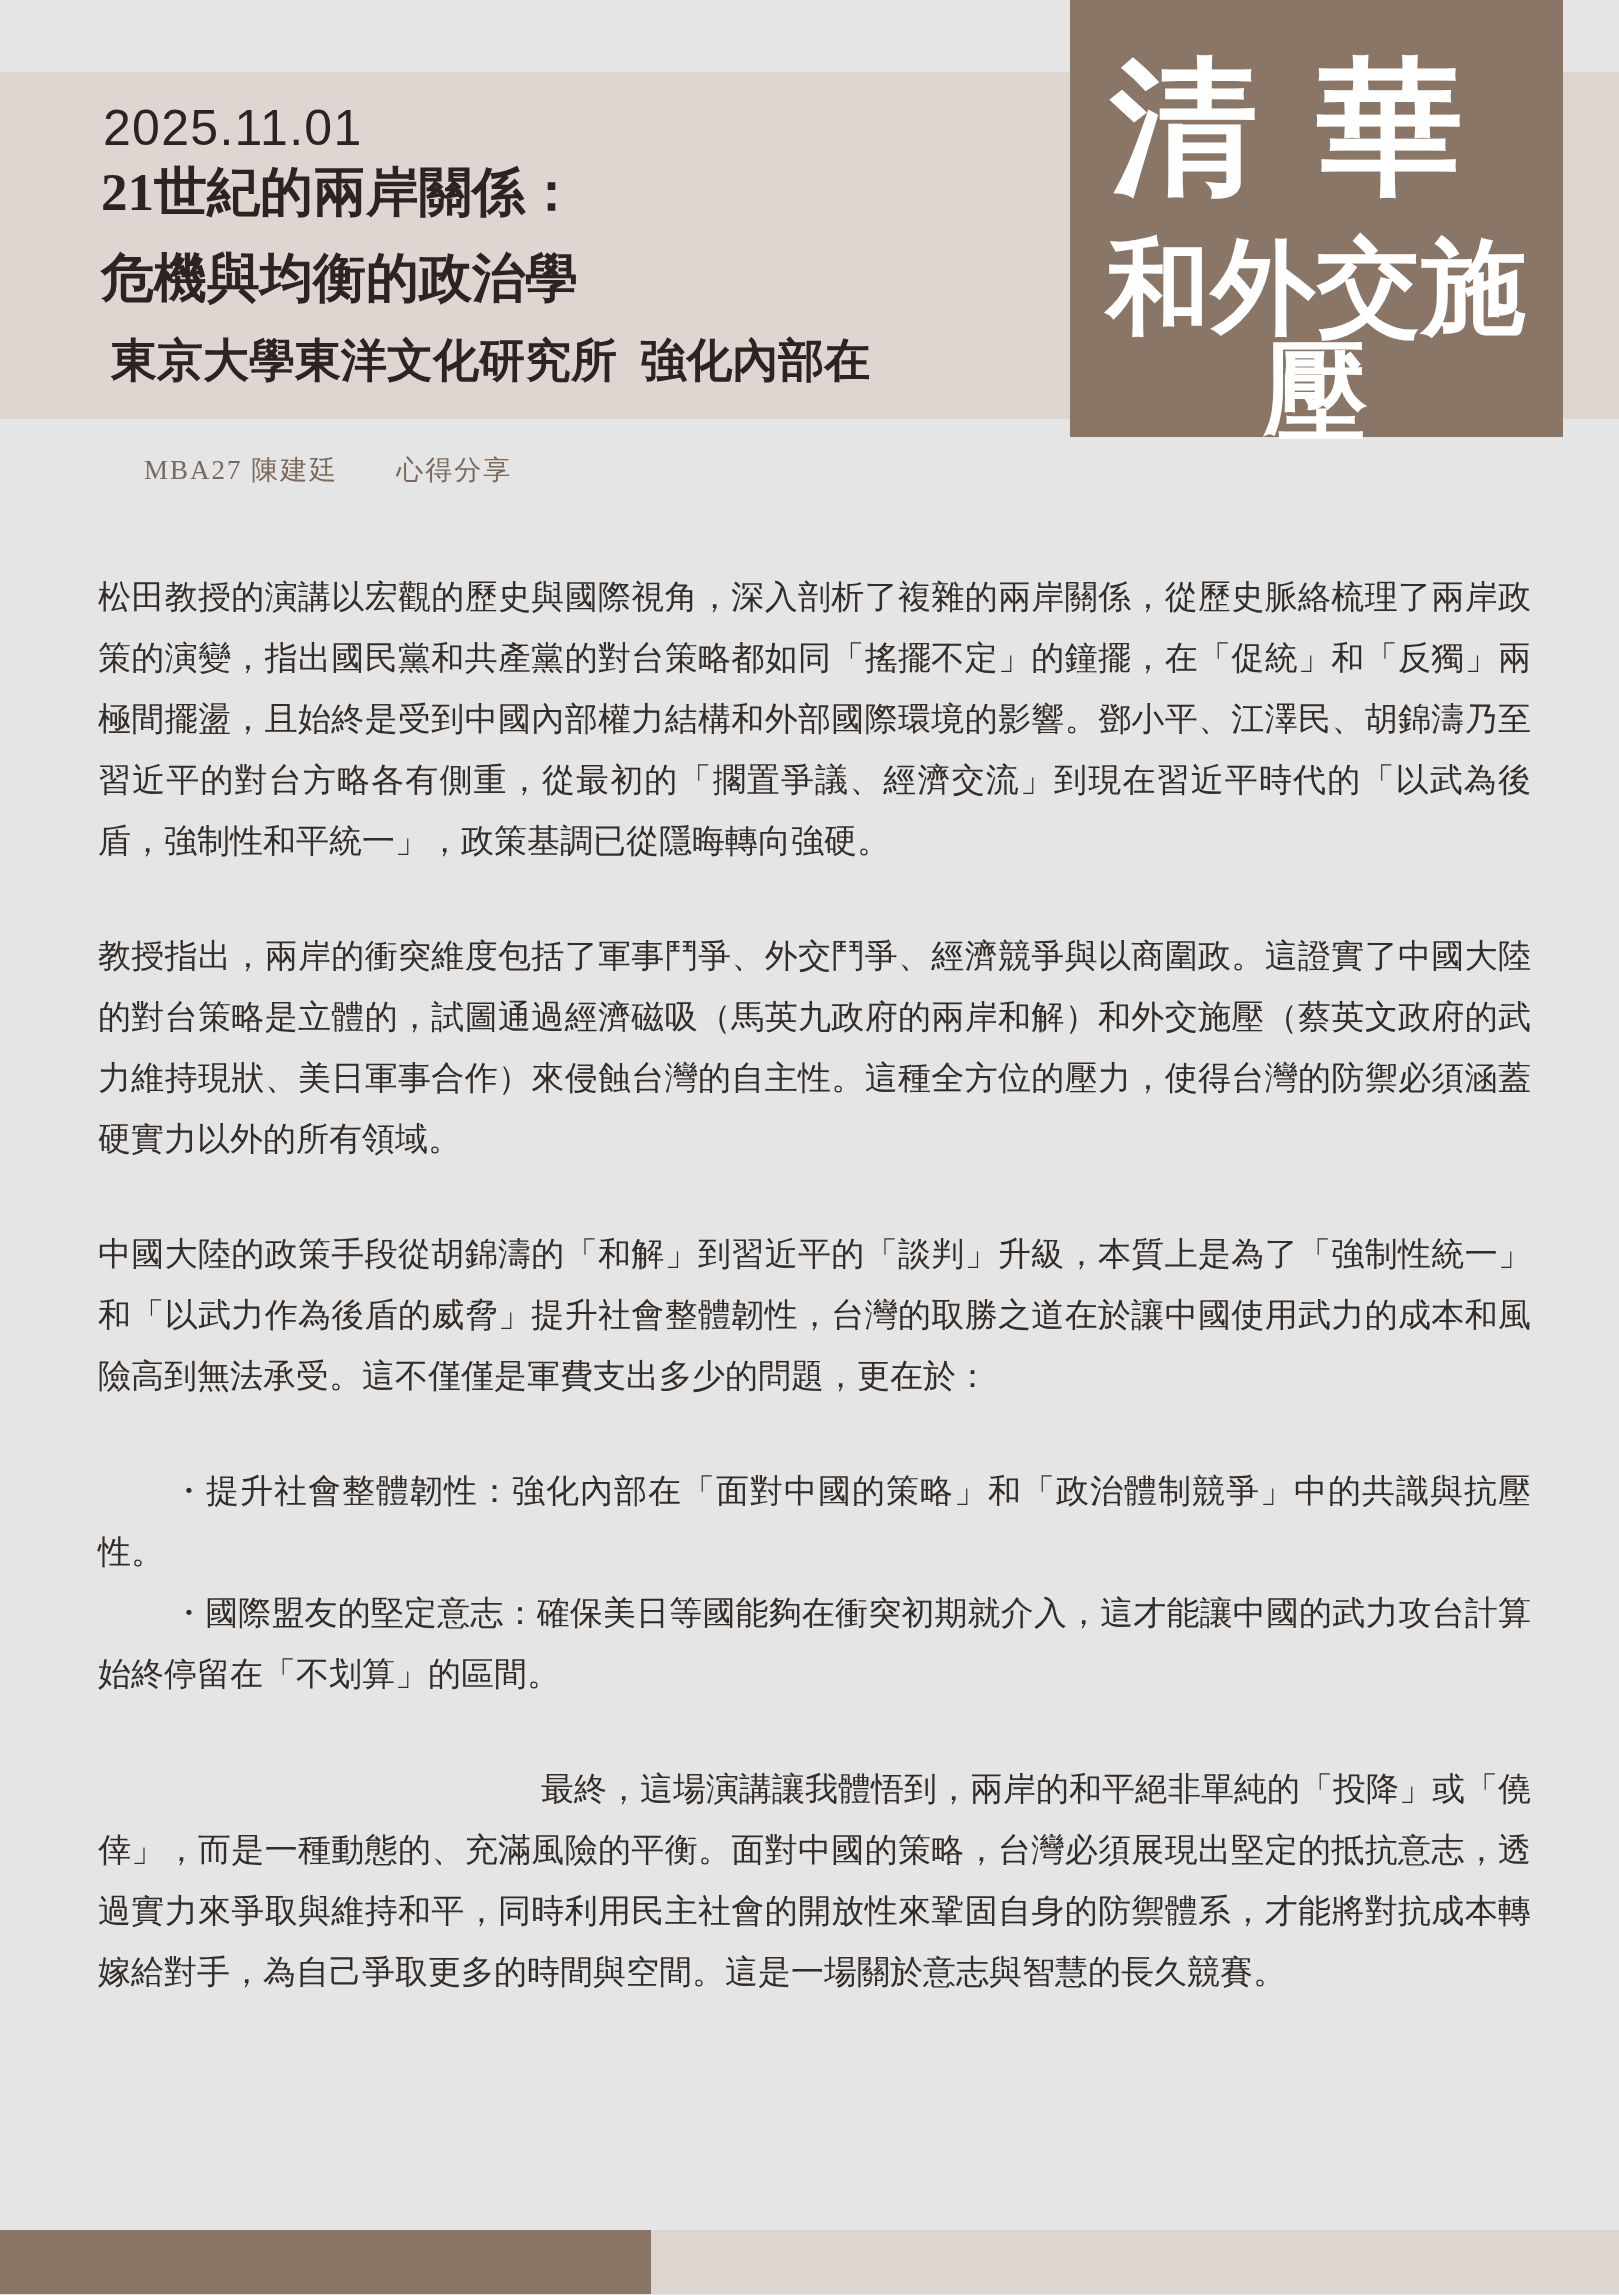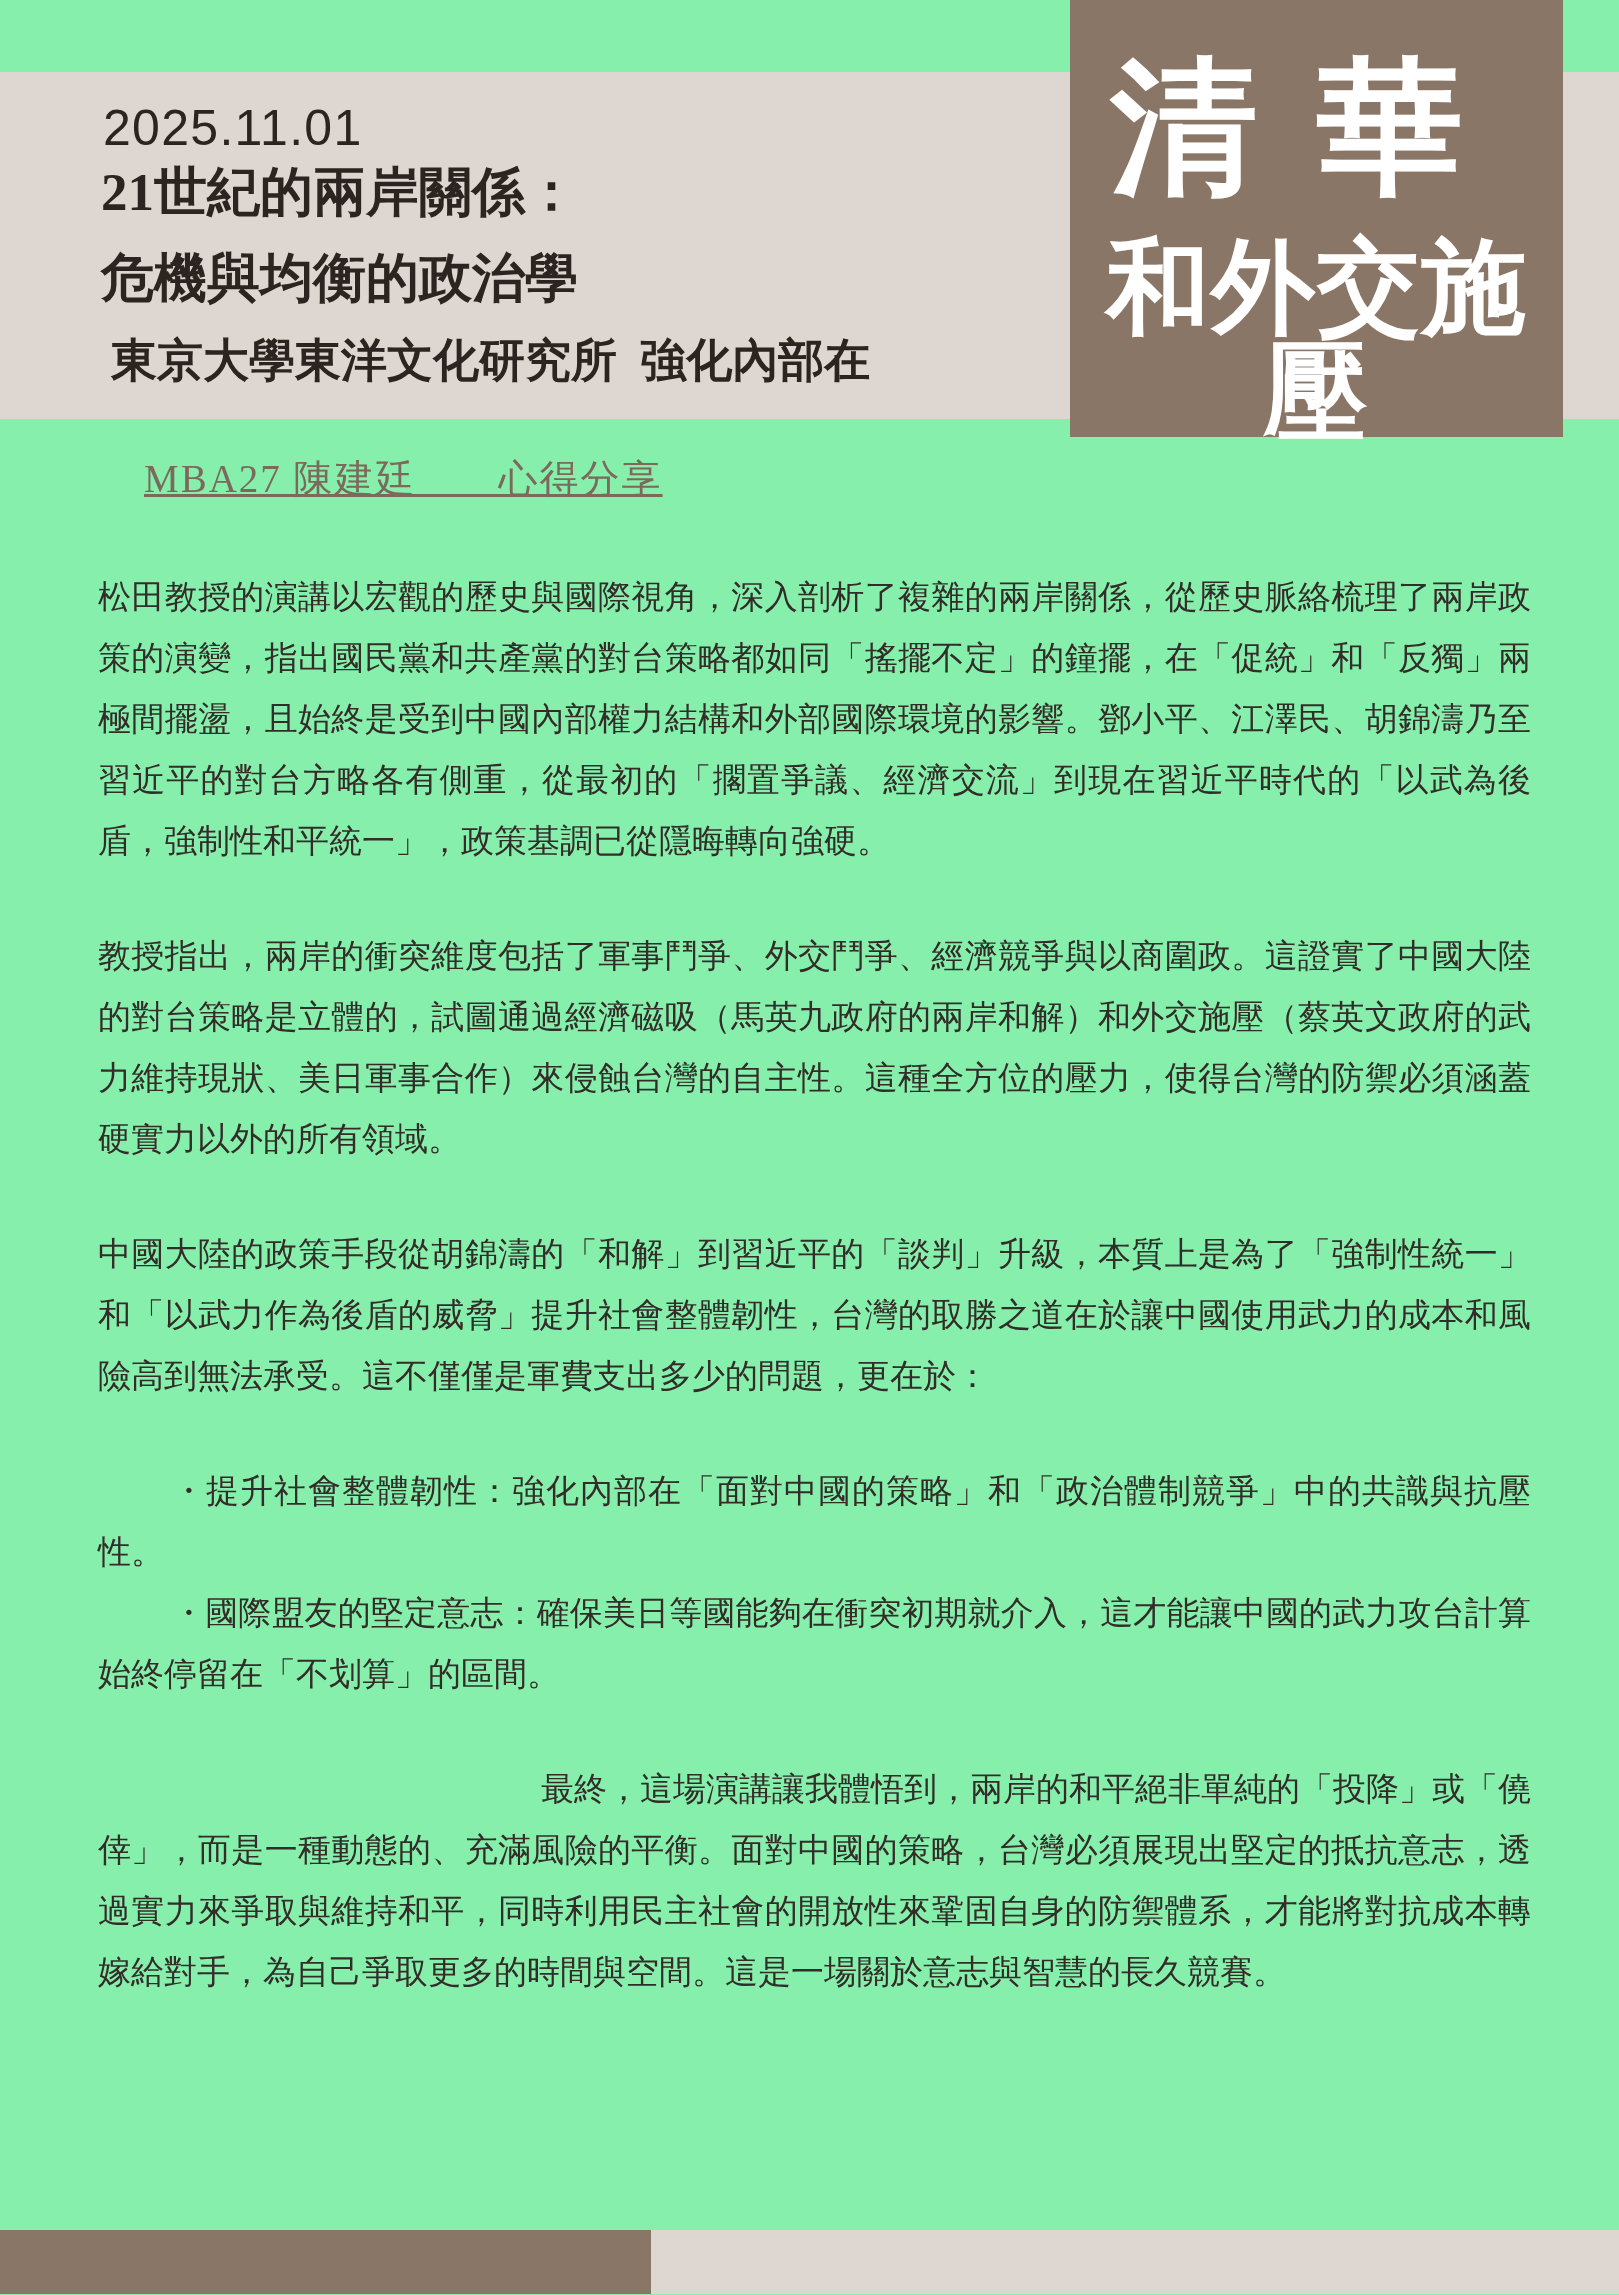--- a/index.html
+++ b/index.html
@@ -1,19 +1,19 @@
 <!DOCTYPE html>
 <html style="--beige: #ded7d1; --brown: #8a7667; --title_color: #2b2420; --body_color: #332d29; --byline_color: #7b6a5c;font-size:10.4px"><head>
 <meta charset="utf-8">
 <style>
   html,body{margin:0;padding:0;background:#ffffff;}
   .page{
     position:relative;
     width:1619px;height:2295px;
-    background:#86efac;
+    background:#e5e5e5;
     overflow:hidden;
     font-family:"Liberation Serif","DejaVu Serif",serif;
   }
   
   .header-band{
     position:absolute;left:0;top:72px;width:1619px;height:347px;
     background:var(--beige,#ded7d1);
   }
   .date{
     position:absolute;left:103px;top:103px;
@@ -42,23 +42,22 @@
     font-size:147px;line-height:147px;letter-spacing:59px;
     font-weight:700;
   }
   .brand-line2{
     position:absolute;left:0;top:236px;width:100%;
     font-size:104px;line-height:104px;letter-spacing:1.3px;
     font-weight:700;
   }
   .byline{
     position:absolute;left:144px;top:452px;
-    font-size:39px;letter-spacing:2px;
+    font-size:27px;letter-spacing:2px;
     color:var(--byline_color,#7b6a5c);
-    text-decoration:underline;
   }
   
   .body-text{
     position:absolute;left:98px;top:567px;width:1433px;
     font-size:33px;line-height:61px;
     text-align:justify;
     color:var(--body_color,#332d29);
   }
   .body-text p{margin:0 0 54px 0;}
   .bullets{margin:0 0 54px 0;}

